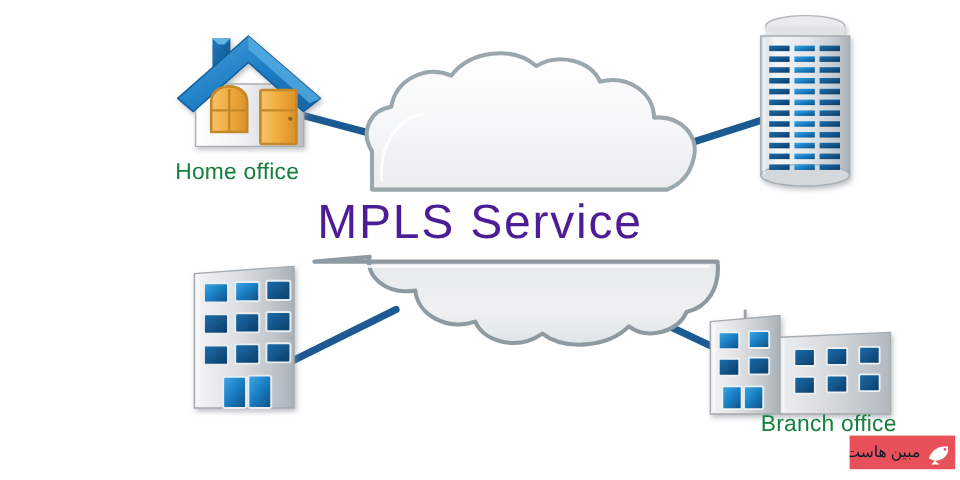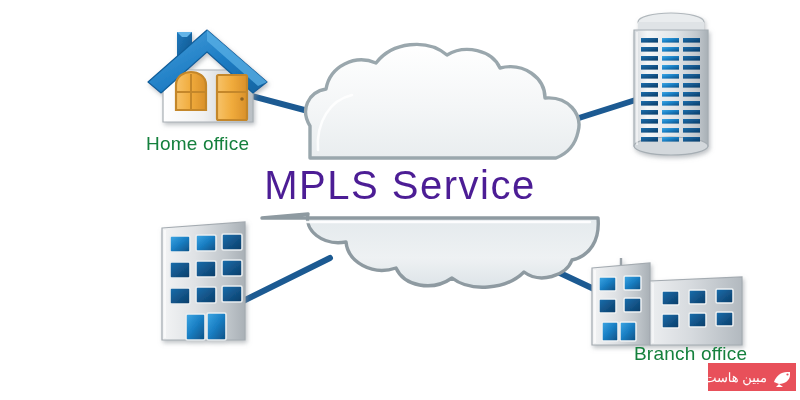--- a/index.html
+++ b/index.html
@@ -61,22 +61,22 @@
     height: 28px;
     background: #e8505a;
     display: flex;
     align-items: center;
     justify-content: flex-end;
     box-sizing: border-box;
     padding-right: 2px;
     overflow: hidden;
   }
   #watermark-text {
-    color: #ffffff;
-    font-family: Liberation Sans, sans-serif;
+    color: #0f172a;
+    font-family: Liberation Serif, serif;
     font-size: 13px;
     direction: rtl;
     white-space: nowrap;
     padding-right: 3px;
   }
   #watermark-mark {
     width: 24px;
     height: 28px;
     flex: 0 0 24px;
     position: relative;

